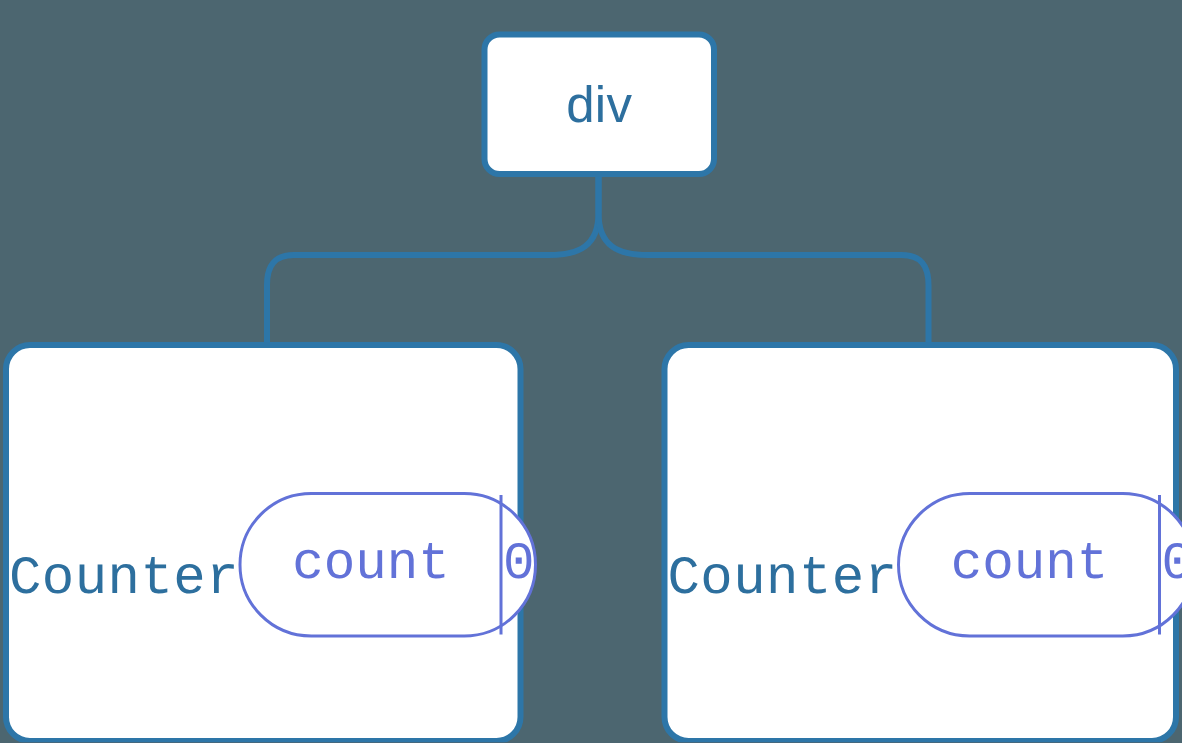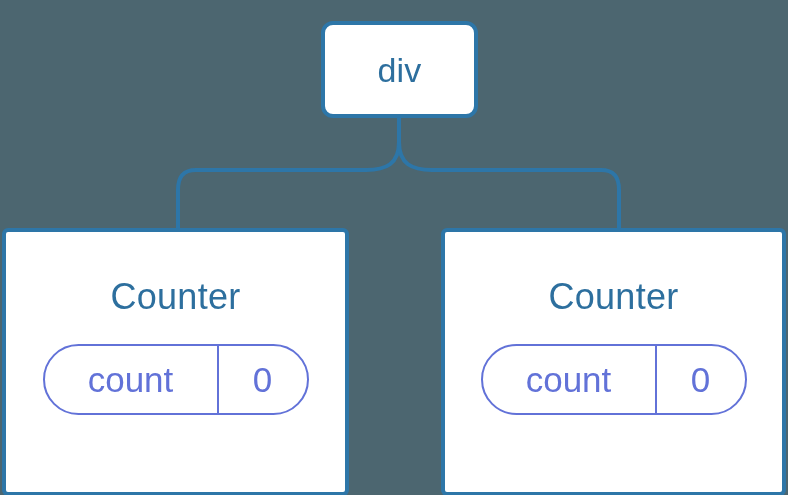--- a/index.html
+++ b/index.html
@@ -52,42 +52,43 @@
     color: #2d6f9e;
     font-size: 34px;
     line-height: 1;
     letter-spacing: 0.2px;
   }
 
   
   .node-counter {
     top: 228px;
     height: 268px;
-    border-radius: 6px;
+    border-radius: 18px;
     display: flex;
-    flex-direction: column;
+    flex-direction: row;
     align-items: center;
+    font-family: Liberation Mono, monospace;
   }
   #node-counter-left  { left: 2px;   width: 347px; }
   #node-counter-right { left: 441px; width: 345px; }
 
   .counter-title {
     color: #2d6f9e;
     font-size: 36px;
     line-height: 1;
     margin-top: 47px;
     letter-spacing: 0.3px;
   }
 
   
   .state-pill {
     position: relative;
     margin-top: 29px;
     width: 266px;
-    height: 71px;
+    height: 97px;
     border: 2px solid #6272d8;
     border-radius: 49px;
     box-sizing: border-box;
     display: flex;
     align-items: stretch;
     background: #ffffff;
   }
   .pill-key,
   .pill-value {
     display: flex;

